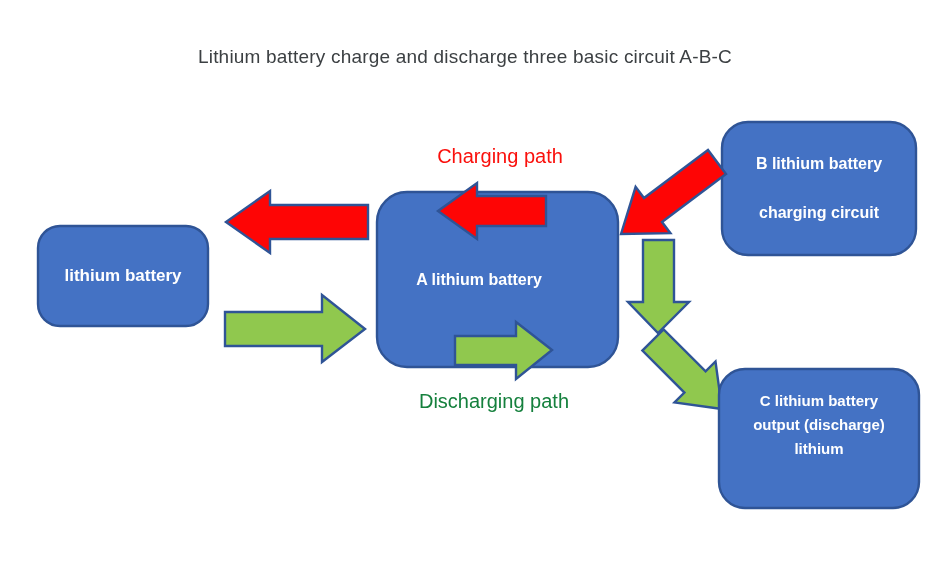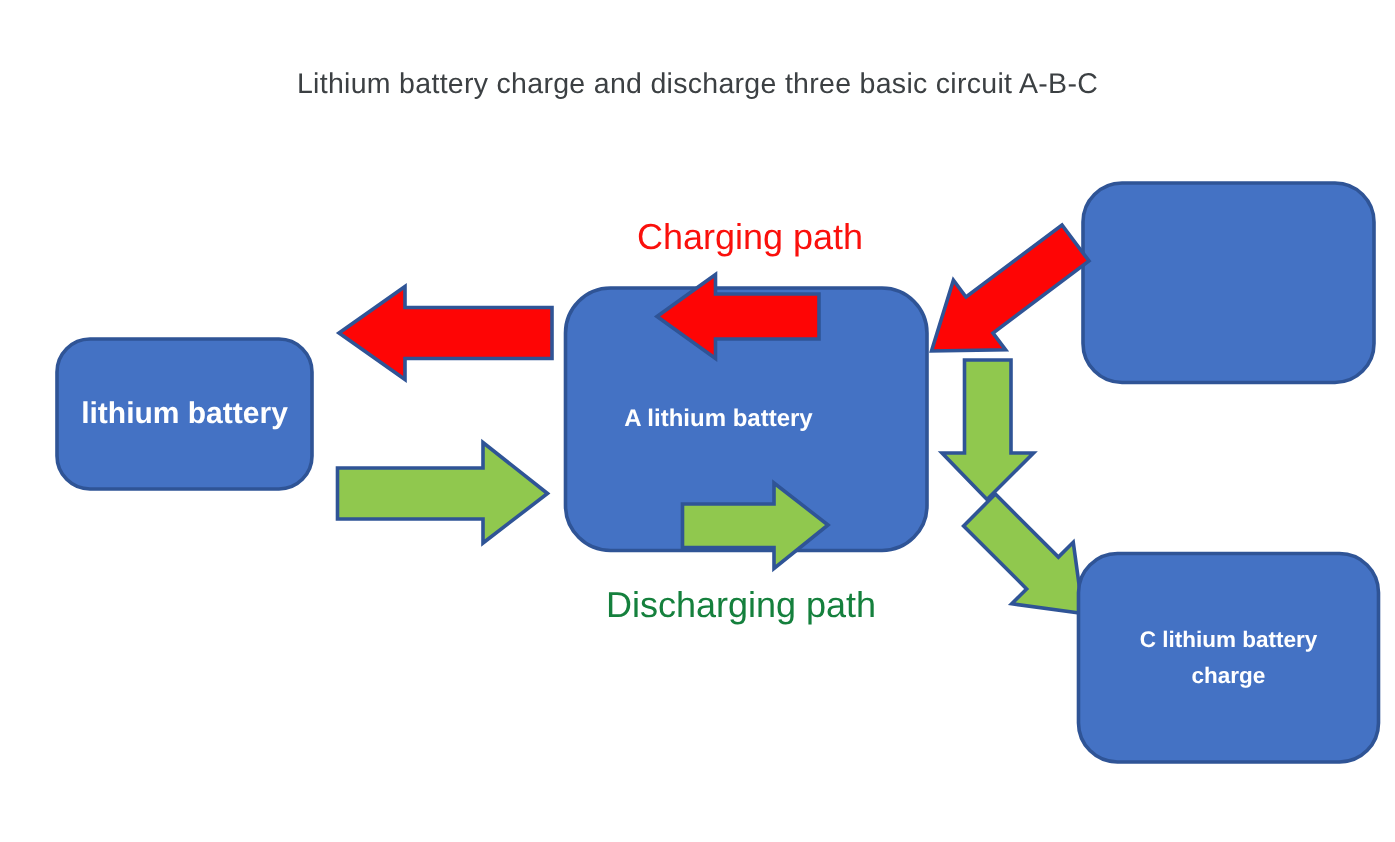--- a/index.html
+++ b/index.html
@@ -43,29 +43,29 @@
     display: flex;
     flex-direction: column;
     align-items: center;
     justify-content: center;
     text-align: center;
     color: #ffffff;
     font-weight: 700;
     pointer-events: none;
   }
   .node-line { line-height: 18px; }
-  .label-battery { left: 38px;  top: 214px; width: 170px; height: 100px; font-size: 20px; text-align: right; }
+  .label-battery { left: 38px;  top: 214px; width: 170px; height: 100px; font-size: 17px; text-align: right; }
   .label-a       { left: 377px; top: 180px; width: 204px; height: 175px; font-size: 16px; gap: 31px; }
   .label-b       { left: 722px; top: 110px; width: 194px; height: 133px; font-size: 16px; gap: 31px; }
-  .label-c       { left: 719px; top: 357px; width: 200px; height: 139px; font-size: 15px; }
+  .label-c       { left: 719px; top: 343px; width: 200px; height: 139px; font-size: 15px; }
   .label-c .node-line { line-height: 24px; }
   .path-label {
     position: absolute;
     text-align: center;
-    font-size: 24px;
+    font-size: 20px;
     font-weight: 400;
     white-space: nowrap;
   }
   .path-label-charging    { left: 380px; top: 133px; width: 240px; }
   .path-label-discharging { left: 374px; top: 378px; width: 240px; }
 </style>
 </head>
 <body>
 
 <div class="canvas">
@@ -91,23 +91,28 @@
   </svg>
 
   <div class="node-label label-battery">
     <div class="node-line">lithium battery</div>
   </div>
 
   <div class="node-label label-a">
     <div class="node-line">A lithium battery</div>
   </div>
 
+  <div class="node-label label-b">
+    <div class="node-line">B lithium battery</div>
+    <div class="node-line">charging circuit</div>
+  </div>
 
   <div class="node-label label-c">
     <div class="node-line">C lithium battery</div>
-    <div class="node-line">charge</div>
+    <div class="node-line">output (discharge)</div>
+    <div class="node-line">lithium</div>
   </div>
 
   <div class="path-label path-label-charging" style="color: rgb(250, 16, 12);">Charging path</div>
 
   <div class="path-label path-label-discharging" style="color: #15803d;">Discharging path</div>
 
 </div>
 
 </body></html>

